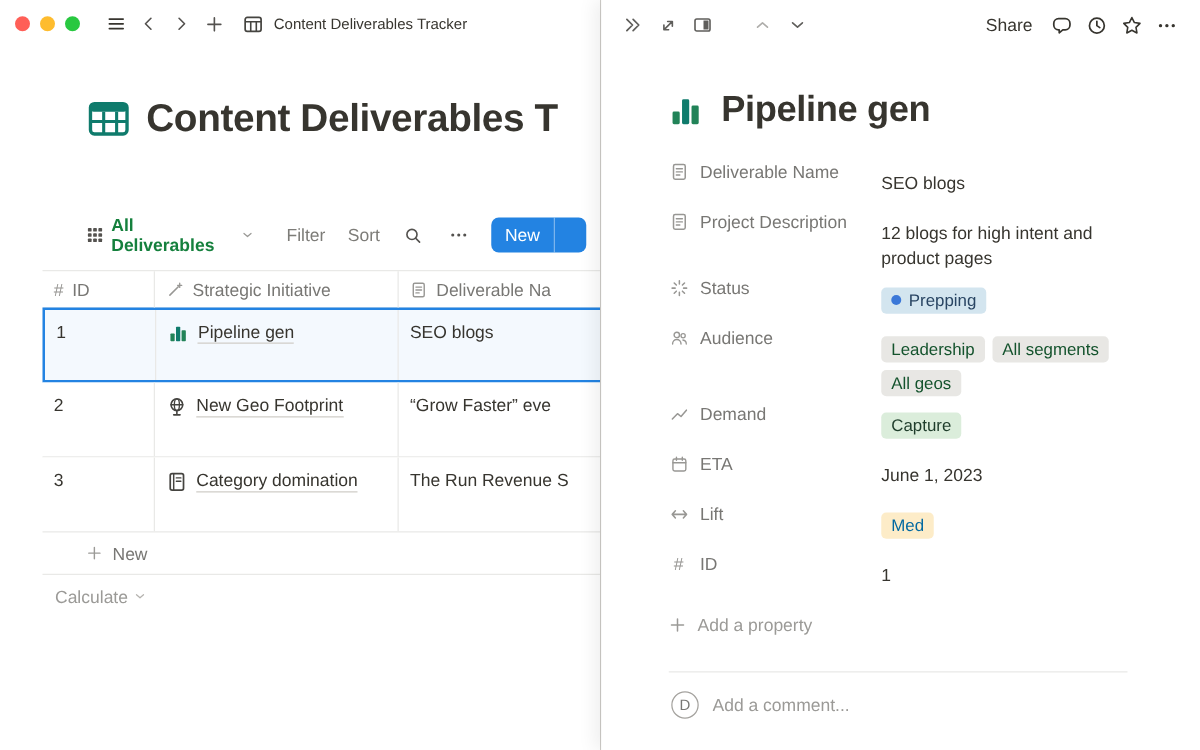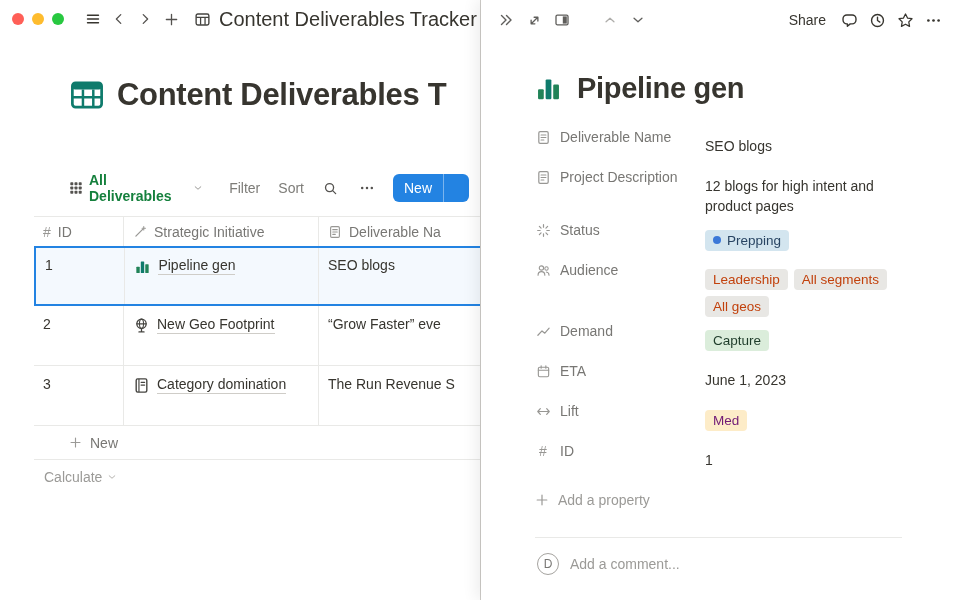--- a/index.html
+++ b/index.html
@@ -7,21 +7,21 @@
   body { font-family:"Liberation Sans","DejaVu Sans",sans-serif; color:#37352f; }
   .app { display:flex; width:960px; height:600px; background:#fff; }
 
   
   .main { width:481px; min-width:481px; height:600px; overflow:hidden; border-right:1px solid #cfcdc9; position:relative; background:#fff; }
   .topbar { height:38px; display:flex; align-items:center; padding:0 8px 0 12px; }
   .traffic { display:flex; gap:8px; margin-right:16px; }
   .dot { width:12px; height:12px; border-radius:50%; }
   .dot.red{background:#ff5f57;} .dot.yellow{background:#febc2e;} .dot.green{background:#28c840;}
   .icon-btn { width:26px; height:26px; display:flex; align-items:center; justify-content:center; border-radius:4px; color:#54524f; flex:none; }
-  .tab { display:flex; align-items:center; gap:8px; margin-left:10px; font-size:20px; color:#37352f; white-space:nowrap; }
+  .tab { display:flex; align-items:center; gap:8px; margin-left:10px; font-size:12px; color:#37352f; white-space:nowrap; }
 
   .page-body { padding-left:34px; }
   .title-row { display:flex; align-items:center; gap:12px; margin:36px 0 0 35px; height:42px; white-space:nowrap; }
   .page-h1 { font-size:31px; font-weight:700; letter-spacing:-0.3px; white-space:nowrap; }
 
   .toolbar { display:flex; align-items:center; margin:58px 0 0 35px; width:400px; height:28px; }
   .view-chip { display:flex; align-items:center; gap:6px; font-size:14px; font-weight:700; color:#15803d; }
   .tb-gray { color:#7d7c78; font-size:14px; }
   .tb-filter{ margin-left:26px; } .tb-sort{ margin-left:18px; }
   .tb-search{ margin-left:14px; } .tb-dots{ margin-left:10px; }
@@ -56,23 +56,23 @@
 
   .props { margin-top:24px; }
   .prop { display:flex; align-items:flex-start; margin-bottom:6px; min-height:34px; }
   .prop-label { width:170px; min-width:170px; display:flex; gap:9px; height:34px; color:#787774; font-size:14px; }
   .prop-label .picon { width:16px; height:16px; display:flex; align-items:center; justify-content:center; color:#989794; }
   .prop-value { flex:1; padding-top:7px; font-size:14px; line-height:20px; color:#37352f; }
   .pills { display:flex; flex-wrap:wrap; gap:6px; }
   .pill { display:inline-flex; align-items:center; gap:6px; padding:1px 8px; border-radius:4px; font-size:13.5px; line-height:19px; white-space:nowrap; }
   .pill-status { background:#d3e5ef; color:#294563; }
   .pill-status .sdot { width:8px; height:8px; border-radius:50%; background:#3b78d8; }
-  .pill-gray { background:#e8e7e4; color:#c2410c; }
+  .pill-gray { background:#e8e7e4; color:#14532d; }
   .pill-green { background:#dbeddb; color:#1f3d2b; }
-  .pill-yellow { background:#fdecc8; color:#701a75; }
+  .pill-yellow { background:#fdecc8; color:#0369a1; }
   .hash-glyph { font-size:14px; color:#989794; }
   .addprop { display:flex; align-items:center; gap:9px; height:34px; color:#9b9a97; font-size:14px; margin-top:4px; }
   .comment-sec { border-top:1px solid #e9e9e7; margin-top:20px; padding:15px 2px; display:flex; align-items:center; gap:11px; }
   .avatar { width:22px; height:22px; border-radius:50%; border:1px solid #a5a39f; color:#787774; font-size:12px; display:flex; align-items:center; justify-content:center; flex:none; }
   .comment-input { border:none; outline:none; font-size:14px; color:#37352f; flex:1; font-family:inherit; background:transparent; }
   .comment-input::placeholder { color:#9b9a97; }
 
   svg { display:block; }
 </style>
 </head>

